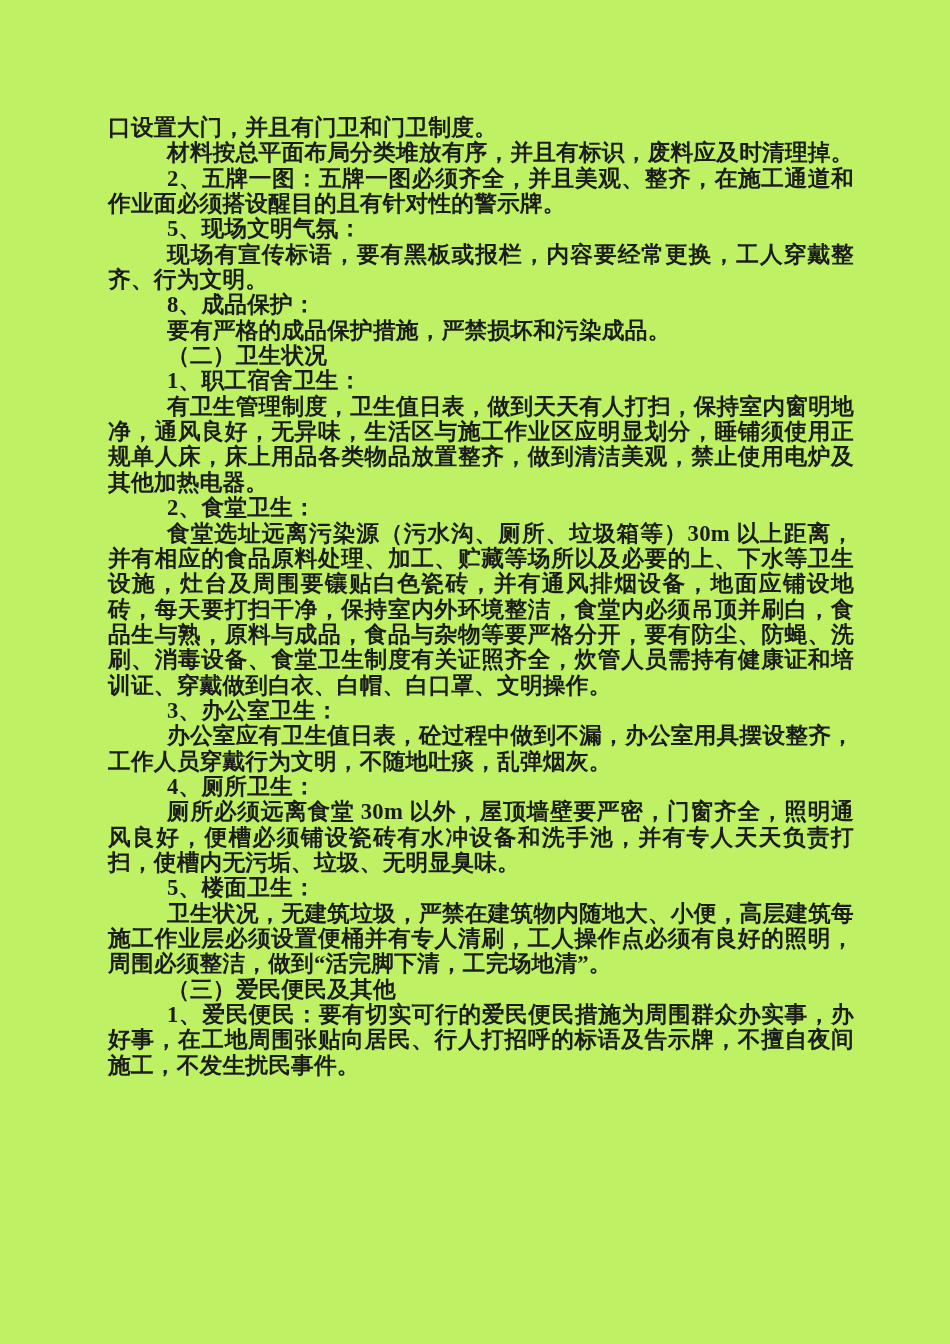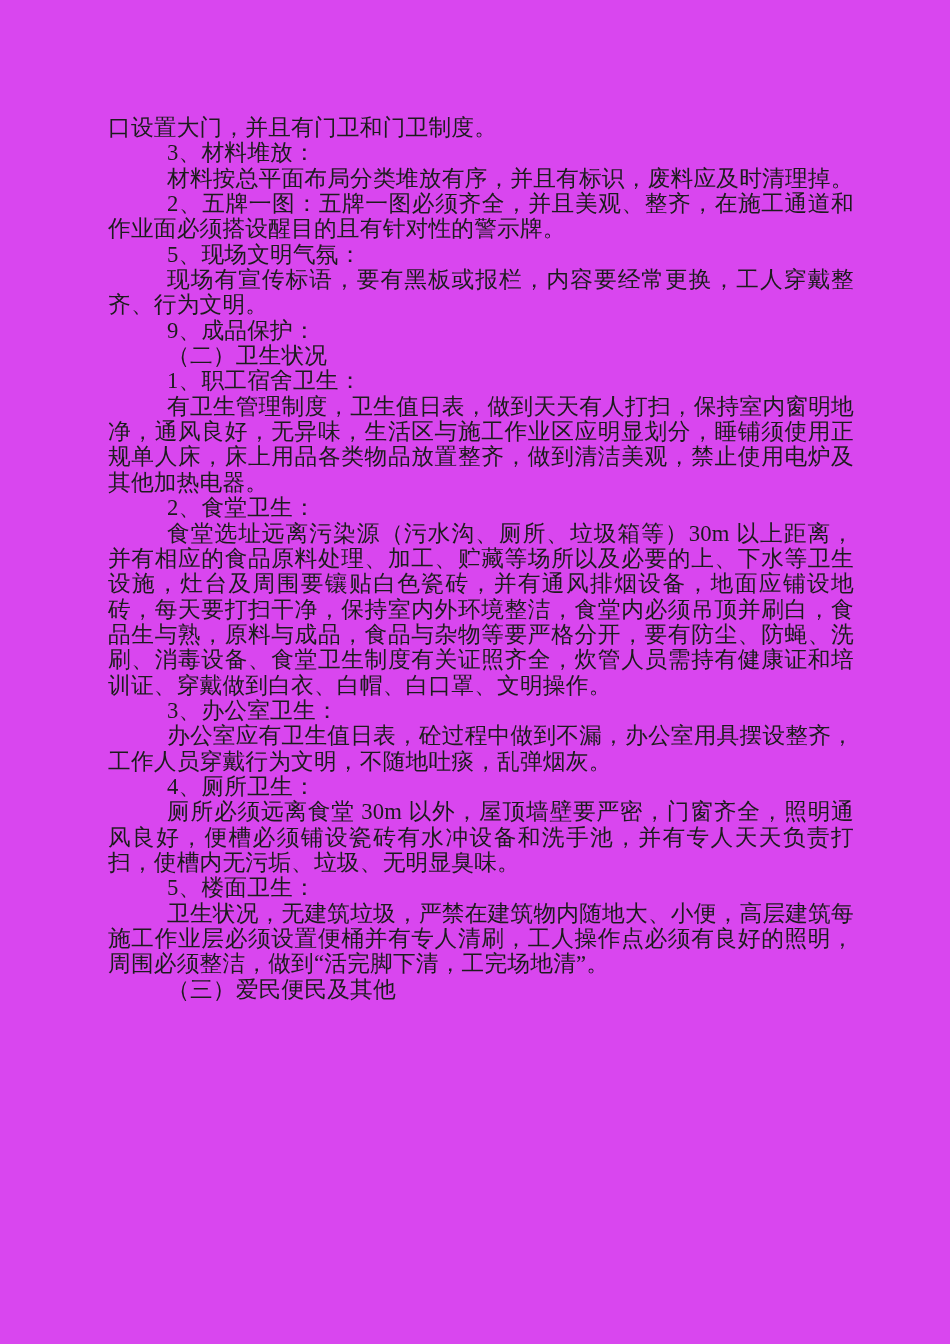--- a/index.html
+++ b/index.html
@@ -10,21 +10,22 @@
   body {
     position: relative;
     width: 950px;
     height: 1344px;
     overflow: hidden;
     font-family: "Liberation Serif", "DejaVu Serif", serif;
   }
   .page {
     position: absolute;
     inset: 0;
-    background: #d946ef;
+    background: #bef264;
+    font-weight: bold;
   }
   .content {
     position: absolute;
     left: 108px;
     top: 115px;
     width: 746px;
   }
   .content p {
     margin: 0;
     padding: 0;
@@ -43,32 +44,33 @@
     
     text-align-last: justify;
   }
 </style>
 </head>
 <body>
 
 <div class="page">
   <div class="content">
       <p class="">口设置大门，并且有门卫和门卫制度。</p>
-      <p class="indent">3、材料堆放：</p>
       <p class="indent">材料按总平面布局分类堆放有序，并且有标识，废料应及时清理掉。</p>
       <p class="indent">2、五牌一图：五牌一图必须齐全，并且美观、整齐，在施工通道和作业面必须搭设醒目的且有针对性的警示牌。</p>
       <p class="indent">5、现场文明气氛：</p>
       <p class="indent">现场有宣传标语，要有黑板或报栏，内容要经常更换，工人穿戴整齐、行为文明。</p>
-      <p class="indent">9、成品保护：</p>
+      <p class="indent">8、成品保护：</p>
+      <p class="indent">要有严格的成品保护措施，严禁损坏和污染成品。</p>
       <p class="indent">（二）卫生状况</p>
       <p class="indent">1、职工宿舍卫生：</p>
       <p class="indent">有卫生管理制度，卫生值日表，做到天天有人打扫，保持室内窗明地净，通风良好，无异味，生活区与施工作业区应明显划分，睡铺须使用正规单人床，床上用品各类物品放置整齐，做到清洁美观，禁止使用电炉及其他加热电器。</p>
       <p class="indent">2、食堂卫生：</p>
       <p class="indent">食堂选址远离污染源（污水沟、厕所、垃圾箱等）30m 以上距离，并有相应的食品原料处理、加工、贮藏等场所以及必要的上、下水等卫生设施，灶台及周围要镶贴白色瓷砖，并有通风排烟设备，地面应铺设地砖，每天要打扫干净，保持室内外环境整洁，食堂内必须吊顶并刷白，食品生与熟，原料与成品，食品与杂物等要严格分开，要有防尘、防蝇、洗刷、消毒设备、食堂卫生制度有关证照齐全，炊管人员需持有健康证和培训证、穿戴做到白衣、白帽、白口罩、文明操作。</p>
       <p class="indent">3、办公室卫生：</p>
       <p class="indent">办公室应有卫生值日表，砼过程中做到不漏，办公室用具摆设整齐，工作人员穿戴行为文明，不随地吐痰，乱弹烟灰。</p>
       <p class="indent">4、厕所卫生：</p>
       <p class="indent">厕所必须远离食堂 30m 以外，屋顶墙壁要严密，门窗齐全，照明通风良好，便槽必须铺设瓷砖有水冲设备和洗手池，并有专人天天负责打扫，使槽内无污垢、垃圾、无明显臭味。</p>
       <p class="indent">5、楼面卫生：</p>
       <p class="indent">卫生状况，无建筑垃圾，严禁在建筑物内随地大、小便，高层建筑每施工作业层必须设置便桶并有专人清刷，工人操作点必须有良好的照明，周围必须整洁，做到“活完脚下清，工完场地清”。</p>
       <p class="indent">（三）爱民便民及其他</p>
+      <p class="indent">1、爱民便民：要有切实可行的爱民便民措施为周围群众办实事，办好事，在工地周围张贴向居民、行人打招呼的标语及告示牌，不擅自夜间施工，不发生扰民事件。</p>
     </div>
 </div>
 
 </body></html>

